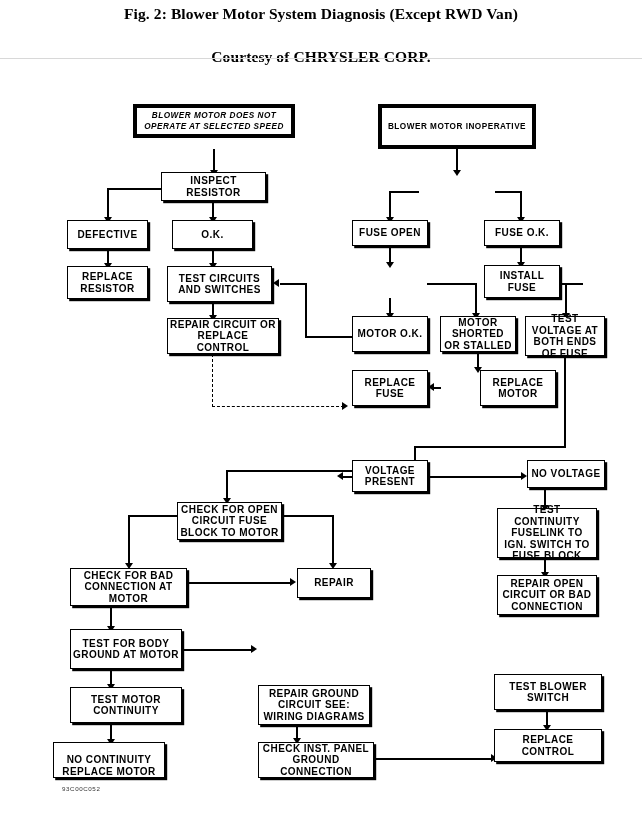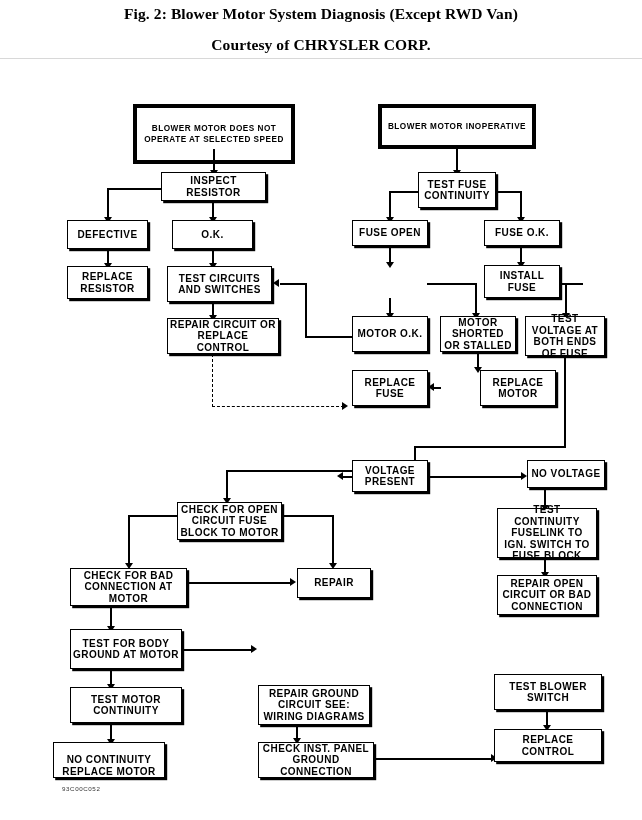--- a/index.html
+++ b/index.html
@@ -6,21 +6,21 @@
   body{width:642px;height:820px;position:relative;overflow:hidden;
        font-family:"Liberation Sans", sans-serif;color:#000;}
 
   
   #title-block{position:absolute;left:0;top:0;width:642px;height:60px;
     text-align:center;font-family:"Liberation Serif", serif;font-weight:bold;}
   #title-clip{position:absolute;left:0;top:-4px;width:642px;height:6px;overflow:hidden;}
   #title-clip span{display:block;font-family:"Liberation Serif",serif;font-weight:bold;font-size:15px;}
   .title-line{font-size:15.5px;letter-spacing:.1px;}
   #title-line1{position:absolute;left:0;top:5px;width:642px;}
-  #title-line2{position:absolute;left:0;top:36px;width:642px;}
+  #title-line2{position:absolute;left:0;top:48px;width:642px;}
   #title-rule{position:absolute;left:0;top:58px;width:642px;height:1px;background:#d8d8d8;}
 
   
   #canvas{position:absolute;left:0;top:60px;width:642px;height:760px;}
 
   
   .box{position:absolute;box-sizing:border-box;background:#fff;border:1.6px solid #000;
        display:flex;align-items:center;justify-content:center;text-align:center;
        font-size:10px;font-weight:bold;letter-spacing:.45px;line-height:11.5px;
        text-transform:uppercase;}
@@ -56,21 +56,21 @@
   <div id="title-clip">
       <span>&nbsp;.</span>
     </div>
   <div class="title-line" id="title-line1">Fig. 2: Blower Motor System Diagnosis (Except RWD Van)</div>
   <div class="title-line" id="title-line2">Courtesy of CHRYSLER CORP.</div>
   <div id="title-rule"></div>
 </div>
 
 <div id="canvas">
 
-  <div class="box heavy" style="left:133px;top:44px;width:162px;height:60px;">
+  <div class="box heavy" style="left:133px;top:44px;width:162px;height:34px;font-style:italic;">
     <span class="t">BLOWER MOTOR DOES NOT OPERATE AT SELECTED SPEED</span>
   </div>
   <div class="ln lnv thick" style="left:213px;top:89px;height:24px;"></div>
   <div class="ar down" style="left:210px;top:110px;"></div>
 
   <div class="box sh" style="left:161px;top:112px;width:105px;height:29px;">
     <span class="t">INSPECT RESISTOR</span>
   </div>
 
   <div class="ln lnh" style="left:108px;top:128px;width:54px;"></div>
@@ -108,23 +108,20 @@
   <div class="dsh-v" style="left:212px;top:294px;height:53px;"></div>
   <div class="dsh-h" style="left:212px;top:346px;width:132px;"></div>
   <div class="ar right" style="left:342px;top:342px;"></div>
 
   <div class="box heavy" style="left:378px;top:44px;width:158px;height:45px;">
     <span class="t">BLOWER MOTOR INOPERATIVE</span>
   </div>
   <div class="ln lnv thick" style="left:456px;top:89px;height:24px;"></div>
   <div class="ar down" style="left:453px;top:110px;"></div>
 
-  <div class="box sh" style="left:418px;top:112px;width:78px;height:36px;">
-    <span class="t">TEST FUSE CONTINUITY</span>
-  </div>
 
   <div class="ln lnh" style="left:390px;top:131px;width:29px;"></div>
   <div class="ln lnv" style="left:389px;top:131px;height:29px;"></div>
   <div class="ar down" style="left:386px;top:157px;"></div>
 
   <div class="ln lnh" style="left:495px;top:131px;width:27px;"></div>
   <div class="ln lnv" style="left:520px;top:131px;height:29px;"></div>
   <div class="ar down" style="left:517px;top:157px;"></div>
 
   <div class="box sh" style="left:352px;top:160px;width:76px;height:26px;">

